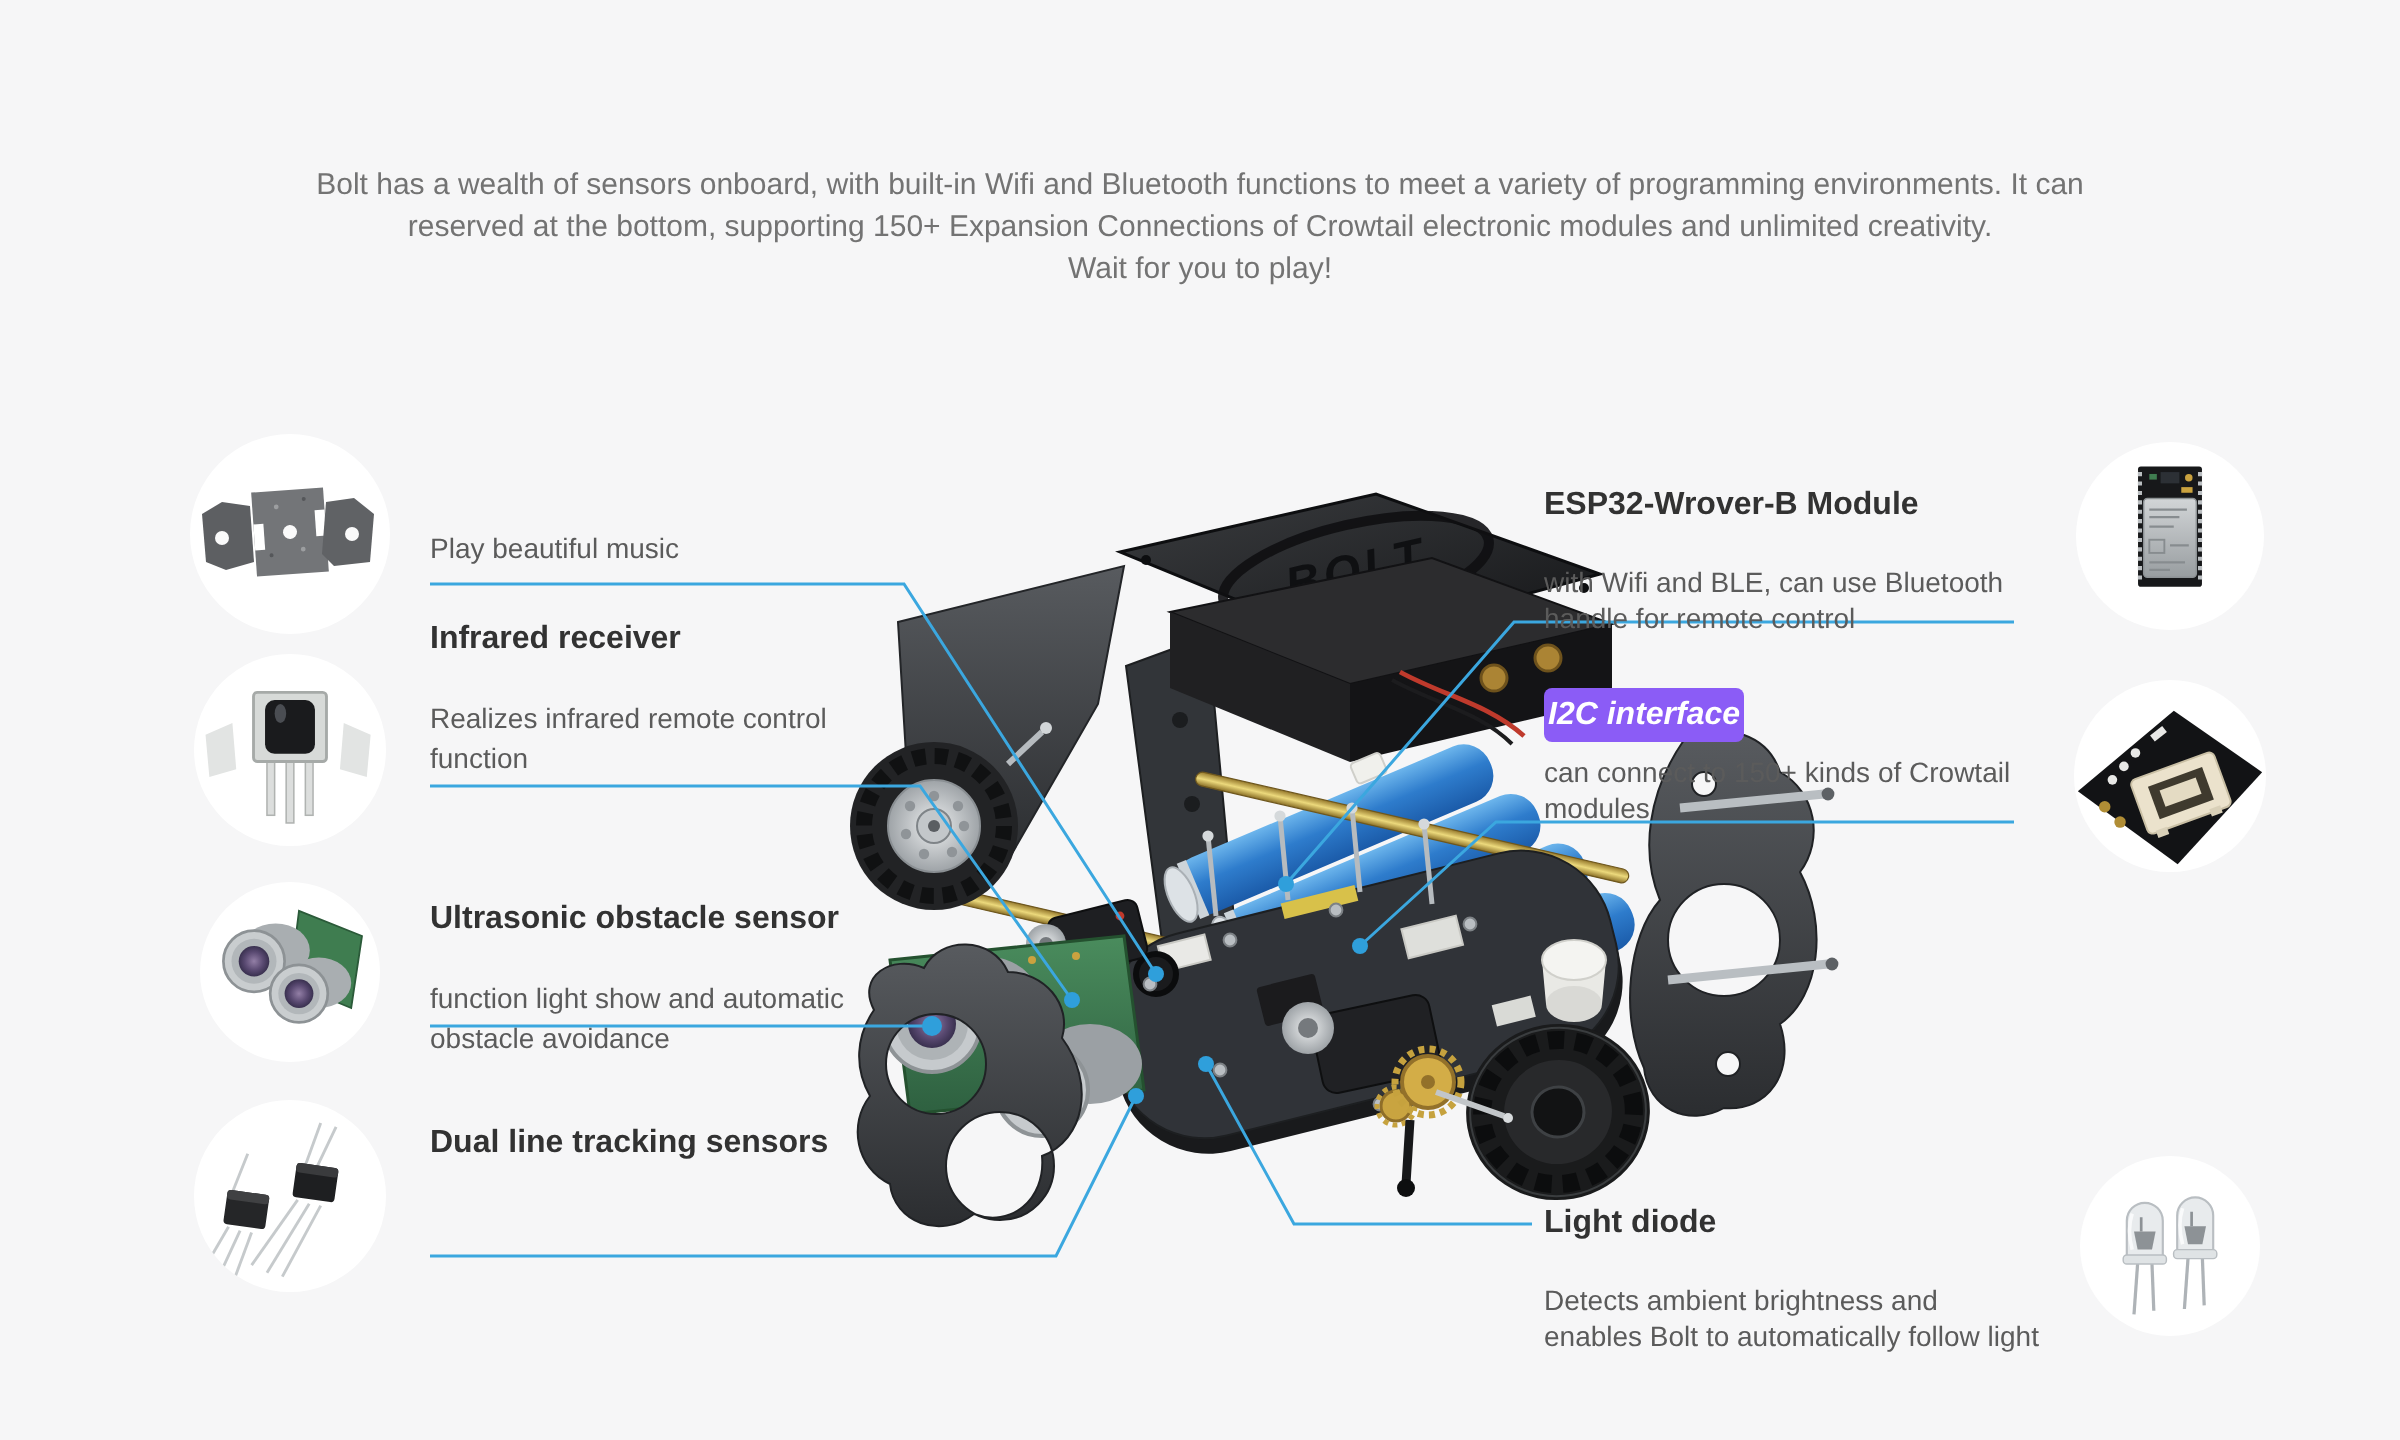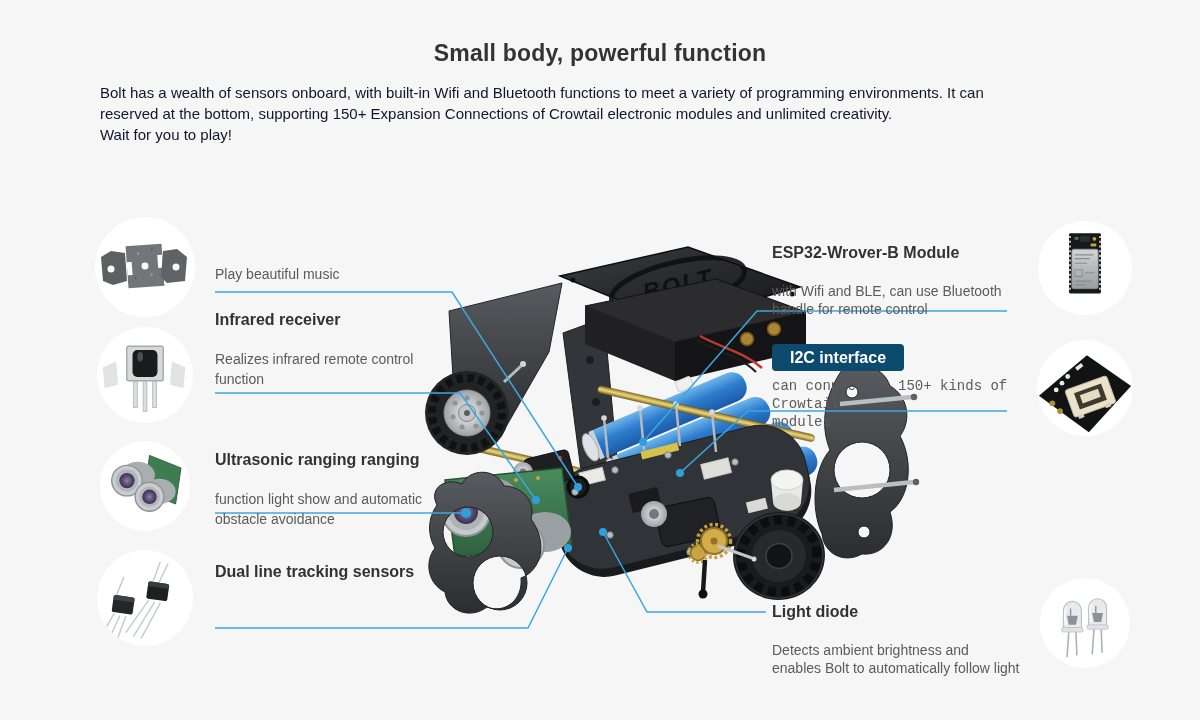--- a/index.html
+++ b/index.html
@@ -1,37 +1,36 @@
 <!DOCTYPE html>
 <html><head>
 <meta charset="utf-8">
 <style>
   html,body{margin:0;padding:0;}
   body{font-family:"Liberation Sans",sans-serif;background:#e9e9ea;}
   .canvas{position:relative;width:1200px;height:720px;background:#f6f6f7;overflow:hidden;margin:0 auto;}
   .page-title{position:absolute;left:0;top:40px;width:1200px;text-align:center;
     font-size:23px;font-weight:700;color:#333;letter-spacing:.2px;}
-  .intro{position:absolute;left:100px;top:82px;width:1000px;
-    font-size:15px;line-height:21px;color:#0f172a;}
+  .intro{position:absolute;left:100px;top:82px;width:1000px;text-align:center;
+    font-size:15px;line-height:21px;color:#737373;}
   .scene{position:absolute;left:0;top:0;width:1200px;height:720px;z-index:1;}
   .feature{position:absolute;z-index:2;}
   .fname{font-size:16px;font-weight:700;color:#323232;line-height:19px;}
   .fdesc{font-size:14px;color:#5b5b5b;line-height:20px;margin-top:20px;white-space:pre-line;}
   .feature.right .fdesc{line-height:18px;}
-  .badge{display:inline-block;background:#0c4a6e;color:#fff;font-size:16px;font-weight:700;
-    line-height:27px;padding:0 18px;border-radius:4px;}
+  .badge{display:inline-block;background:#8b5cf6;color:#fff;font-size:16px;font-weight:700;
+    line-height:27px;padding:0 2px;border-radius:4px;font-style:italic;}
   .thumb{position:absolute;border-radius:50%;background:#ffffff;overflow:hidden;z-index:2;}
   .thumb svg{display:block;width:100%;height:100%;}
 </style>
 </head>
 <body>
 
 <div class="canvas">
 
-  <div class="page-title">Small body, powerful function</div>
 
   <div class="intro">
     <div>Bolt has a wealth of sensors onboard, with built-in Wifi and Bluetooth functions to meet a variety of programming environments. It can</div>
     <div>reserved at the bottom, supporting 150+ Expansion Connections of Crowtail electronic modules and unlimited creativity.</div>
     <div>Wait for you to play!</div>
   </div>
 
   <svg class="scene" viewBox="0 0 1200 720">
     <defs>
       <linearGradient id="gCover" x1="0" y1="0" x2="1" y2="1">
@@ -299,36 +298,36 @@
 
   <div class="feature left" style="left:215px;top:244px;width:235px">
     <div class="fdesc">Play beautiful music</div>
   </div>
   <div class="feature left" style="left:215px;top:310px;width:235px">
     <div class="fname">Infrared receiver</div>
     <div class="fdesc">Realizes infrared remote control
 function</div>
   </div>
   <div class="feature left" style="left:215px;top:450px;width:235px">
-    <div class="fname">Ultrasonic ranging ranging</div>
+    <div class="fname">Ultrasonic obstacle sensor</div>
     <div class="fdesc">function light show and automatic
 obstacle avoidance</div>
   </div>
   <div class="feature left" style="left:215px;top:562px;width:235px">
     <div class="fname">Dual line tracking sensors</div>
   </div>
 
   <div class="feature right" style="left:772px;top:243px;width:252px">
     <div class="fname">ESP32-Wrover-B Module</div>
     <div class="fdesc">with Wifi and BLE, can use Bluetooth
 handle for remote control</div>
   </div>
   <div class="feature right" style="left:772px;top:344px;width:252px">
     <div class="badge">I2C interface</div>
-    <div class="fdesc" style="margin-top:6px;font-family:Liberation Mono, monospace;">can connect to 150+ kinds of Crowtail
+    <div class="fdesc" style="margin-top:6px;">can connect to 150+ kinds of Crowtail
 modules</div>
   </div>
   <div class="feature right" style="left:772px;top:602px;width:252px">
     <div class="fname">Light diode</div>
     <div class="fdesc">Detects ambient brightness and
 enables Bolt to automatically follow light</div>
   </div>
 
   <div class="thumb" style="left:95px;top:217px;width:100px;height:100px">
     <svg viewBox="0 0 100 100">

